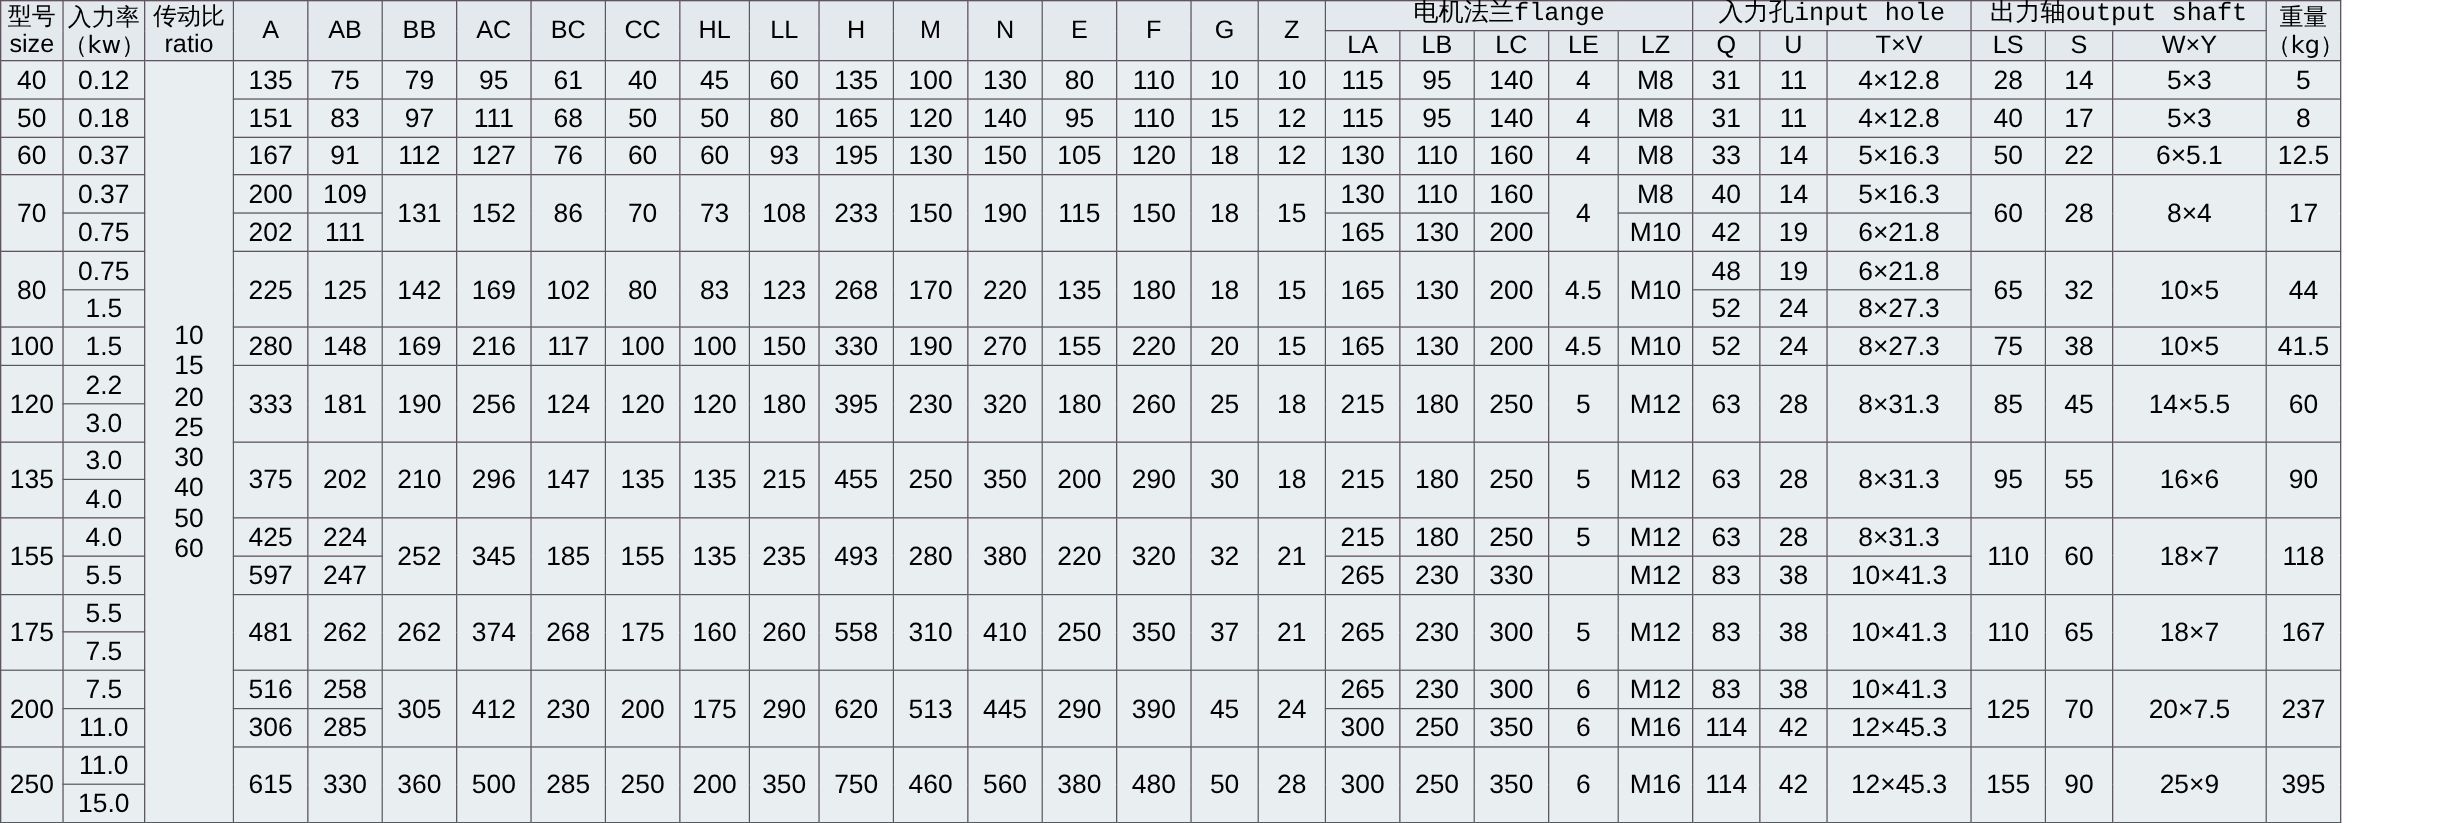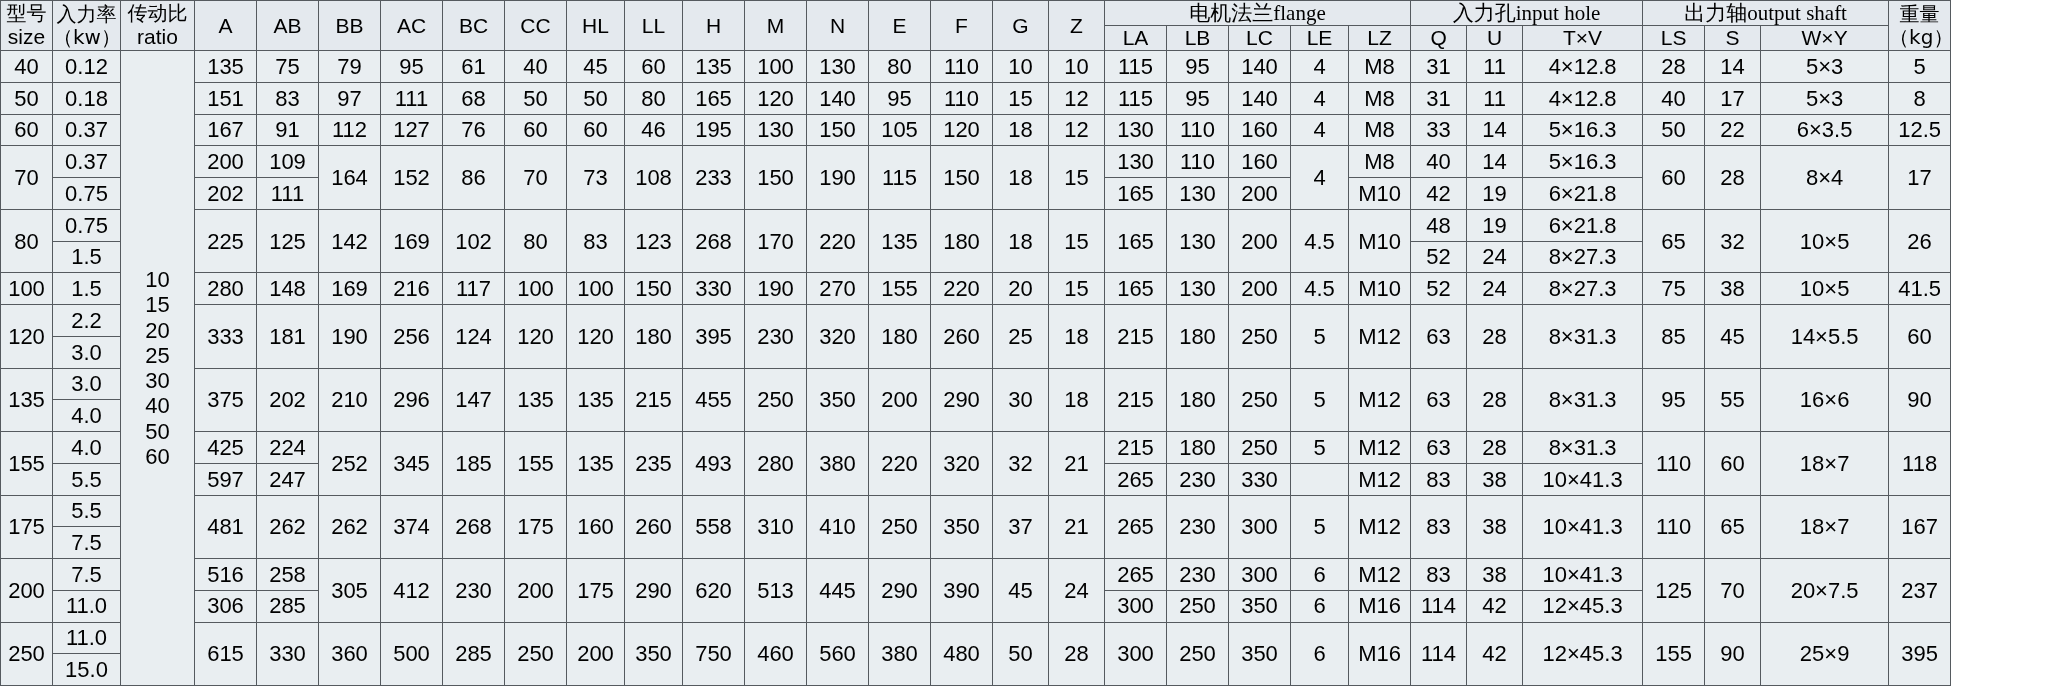--- a/index.html
+++ b/index.html
@@ -52,21 +52,21 @@
     font-weight: bold;
   }
   .num {
     font-size: 23px;
   }
   .cn {
     font-family: "DejaVu Sans", sans-serif;
     font-size: 20px;
   }
   .hdr-cn-group {
-    font-family: Liberation Serif, serif;
+    font-family: Liberation Mono, monospace;
     font-size: 21px;
   }
   .ratio-cell {
     font-size: 23px;
     line-height: 1.45;
   }
   .ratio-cell span { display:block; }
   col.c-size { width: 52px; }
   col.c-kw { width: 68px; }
   col.c-ratio { width: 74px; }
@@ -271,48 +271,48 @@
       <tr>
         <td class="num">60</td>
         <td class="num">0.37</td>
         <td class="num">167</td>
         <td class="num">91</td>
         <td class="num">112</td>
         <td class="num">127</td>
         <td class="num">76</td>
         <td class="num">60</td>
         <td class="num">60</td>
-        <td class="num">46</td>
+        <td class="num">93</td>
         <td class="num">195</td>
         <td class="num">130</td>
         <td class="num">150</td>
         <td class="num">105</td>
         <td class="num">120</td>
         <td class="num">18</td>
         <td class="num">12</td>
         <td class="num">130</td>
         <td class="num">110</td>
         <td class="num">160</td>
         <td class="num">4</td>
         <td class="num">M8</td>
         <td class="num">33</td>
         <td class="num">14</td>
         <td class="num">5×16.3</td>
         <td class="num">50</td>
         <td class="num">22</td>
-        <td class="num">6×3.5</td>
+        <td class="num">6×5.1</td>
         <td class="num">12.5</td>
       </tr>
 
       <tr>
         <td class="num" rowspan="2">70</td>
         <td class="num">0.37</td>
         <td class="num">200</td>
         <td class="num">109</td>
-        <td class="num" rowspan="2">164</td>
+        <td class="num" rowspan="2">131</td>
         <td class="num" rowspan="2">152</td>
         <td class="num" rowspan="2">86</td>
         <td class="num" rowspan="2">70</td>
         <td class="num" rowspan="2">73</td>
         <td class="num" rowspan="2">108</td>
         <td class="num" rowspan="2">233</td>
         <td class="num" rowspan="2">150</td>
         <td class="num" rowspan="2">190</td>
         <td class="num" rowspan="2">115</td>
         <td class="num" rowspan="2">150</td>
@@ -367,21 +367,21 @@
         <td class="num" rowspan="2">130</td>
         <td class="num" rowspan="2">200</td>
         <td class="num" rowspan="2">4.5</td>
         <td class="num" rowspan="2">M10</td>
         <td class="num">48</td>
         <td class="num">19</td>
         <td class="num">6×21.8</td>
         <td class="num" rowspan="2">65</td>
         <td class="num" rowspan="2">32</td>
         <td class="num" rowspan="2">10×5</td>
-        <td class="num" rowspan="2">26</td>
+        <td class="num" rowspan="2">44</td>
       </tr>
 
       <tr>
         <td class="num">1.5</td>
         <td class="num">52</td>
         <td class="num">24</td>
         <td class="num">8×27.3</td>
       </tr>
 
       <tr>

